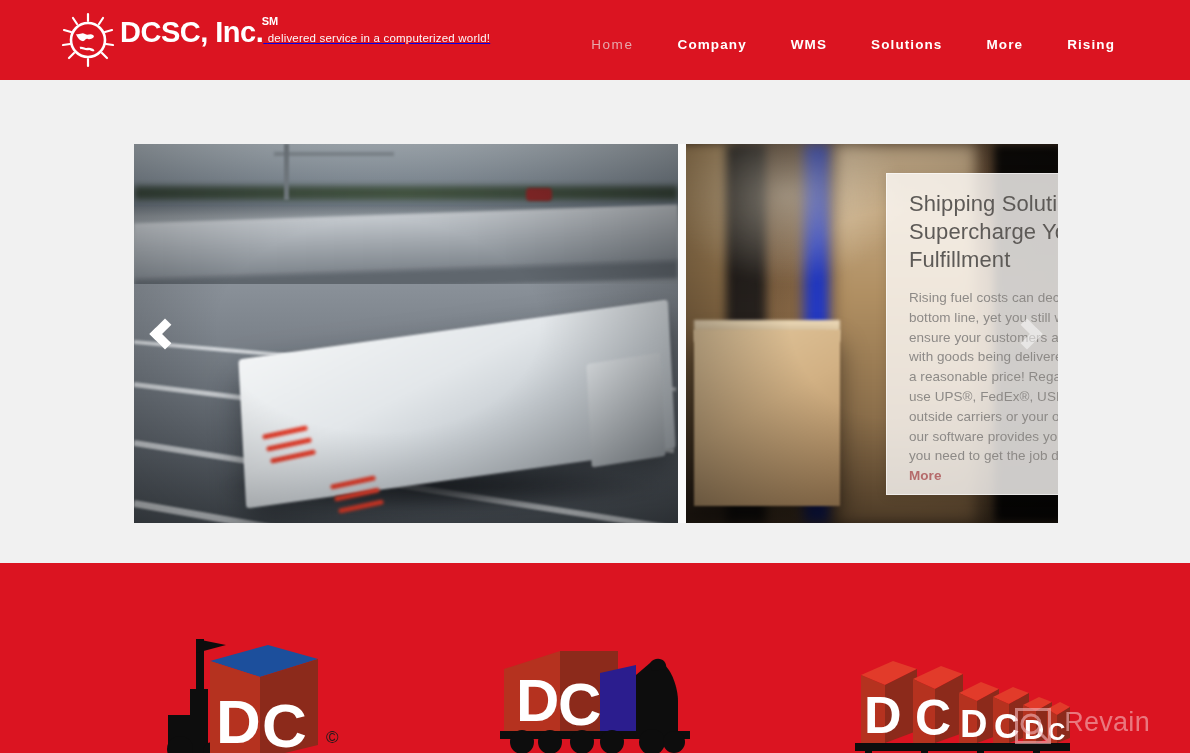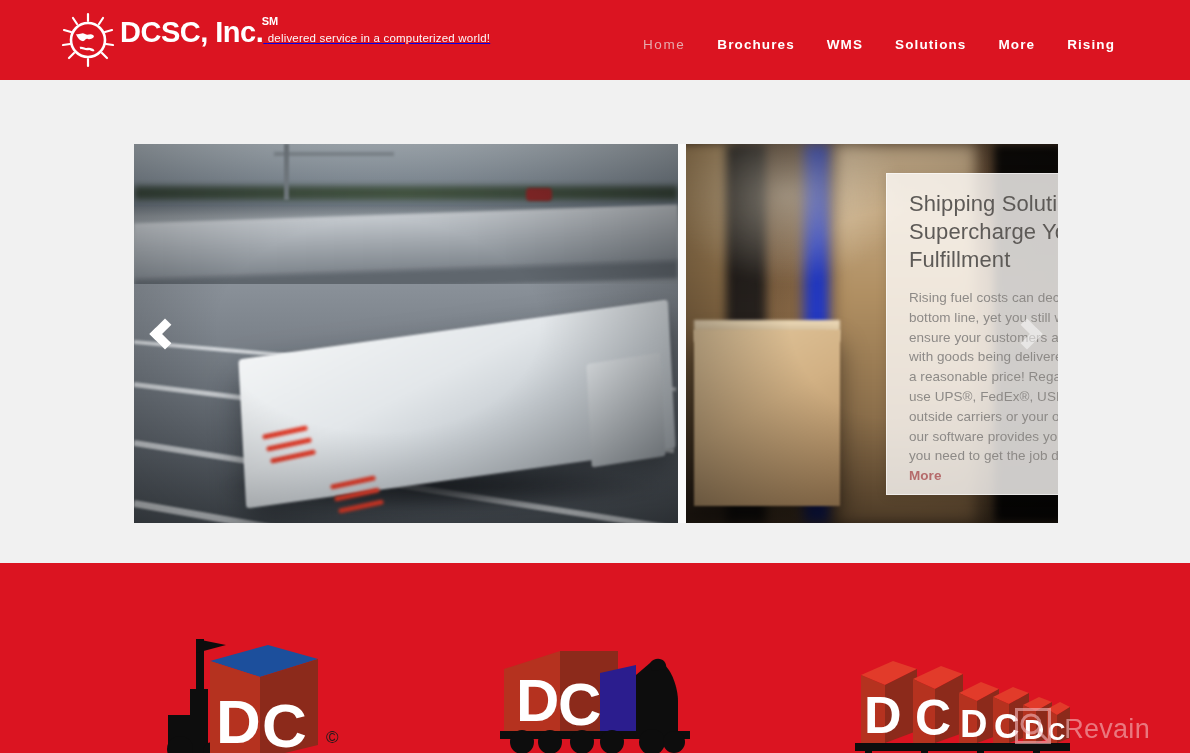--- a/index.html
+++ b/index.html
@@ -32,21 +32,21 @@
     position: absolute; top: -2px; right: -15px;
     font-size: 11px; font-weight: bold; letter-spacing: 0;
   }
   .logo-tagline {
     color: #ffffff; font-size: 11.5px; margin-top: 4px;
     letter-spacing: 0.2px; white-space: nowrap; opacity: 0.97;
   }
 
   .nav {
     position: absolute; right: 60px; top: 0; height: 88px;
-    display: flex; align-items: center; gap: 2px;
+    display: flex; align-items: center; gap: 14px;
   }
   .nav-item {
     color: #ffffff; font-size: 13.5px; font-weight: bold;
     letter-spacing: 1.1px; text-decoration: none;
     padding: 0 15px; cursor: pointer; white-space: nowrap;
   }
   .nav-item.dim { color: #e6a8ac; font-weight: normal; letter-spacing: 1.6px; }
 
   
   .slider {
@@ -221,21 +221,21 @@
     position: absolute; left: 0; top: 0; width: 1190px; height: 190px;
   }
   .brand-logo { position: absolute; bottom: -6px; }
   .bl1 { left: 150px; width: 220px; height: 140px; }
   .bl2 { left: 500px; width: 200px; height: 120px; }
   .bl3 { left: 855px; width: 215px; height: 120px; }
 
   
   .watermark {
     position: absolute; right: 40px; bottom: 8px;
-    display: flex; align-items: flex-end; gap: 12px;
+    display: flex; align-items: flex-start; gap: 12px;
     opacity: .60;
   }
   .wm-mark { width: 38px; height: 38px; }
   .wm-text {
     color: #f4b9bd; font-size: 27px; letter-spacing: .3px; font-weight: normal;
   }
 </style>
 </head>
 <body>
 
@@ -264,21 +264,21 @@
     <span class="logo-text">
       <span class="logo-main">
         <span>DCSC, Inc.</span><span class="logo-sm">SM</span>
       </span>
       <span class="logo-tagline">delivered service in a computerized world!</span>
     </span>
   </a>
 
   <nav class="nav">
     <a class="nav-item dim" href="#">Home</a>
-    <a class="nav-item" href="#">Brochures</a>
+    <a class="nav-item" href="#">Company</a>
     <a class="nav-item" href="#">WMS</a>
     <a class="nav-item" href="#">Solutions</a>
     <a class="nav-item" href="#">More</a>
     <a class="nav-item" href="#">Rising</a>
   </nav>
 </div>
 
 <div class="slider">
 
   <div class="slide slide-left">

